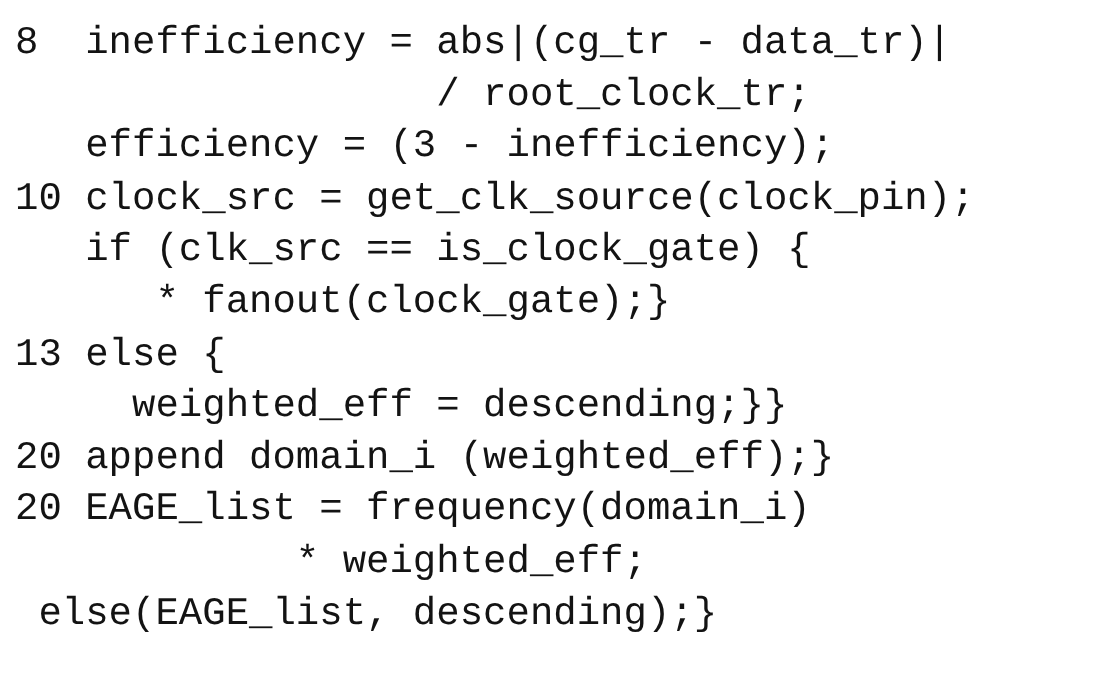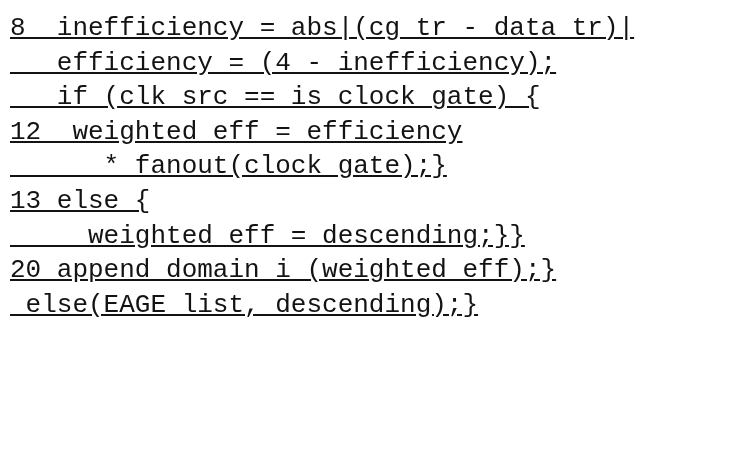--- a/index.html
+++ b/index.html
@@ -15,33 +15,35 @@
   .listing {
     box-sizing: border-box;
     width: 740px;
     height: 464px;
     padding: 11px 16px 0 10px;
     font-family: "Liberation Mono", "DejaVu Sans Mono", monospace;
     font-size: 26px;
     line-height: 34.6px;
     color: #131313;
     background: #ffffff;
-    text-decoration: underline;
   }
   .code-line {
     white-space: pre;
     height: 34.6px;
   }
 </style>
 </head>
 <body>
 
 <div class="listing">
   <div class="code-line">8  inefficiency = abs|(cg_tr - data_tr)|</div>
-  <div class="code-line">   efficiency = (4 - inefficiency);</div>
+  <div class="code-line">                  / root_clock_tr;</div>
+  <div class="code-line">   efficiency = (3 - inefficiency);</div>
+  <div class="code-line">10 clock_src = get_clk_source(clock_pin);</div>
   <div class="code-line">   if (clk_src == is_clock_gate) {</div>
-  <div class="code-line">12  weighted_eff = efficiency</div>
   <div class="code-line">      * fanout(clock_gate);}</div>
   <div class="code-line">13 else {</div>
   <div class="code-line">     weighted_eff = descending;}}</div>
   <div class="code-line">20 append domain_i (weighted_eff);}</div>
+  <div class="code-line">20 EAGE_list = frequency(domain_i)</div>
+  <div class="code-line">            * weighted_eff;</div>
   <div class="code-line"> else(EAGE_list, descending);}</div>
 </div>
 
 </body></html>

